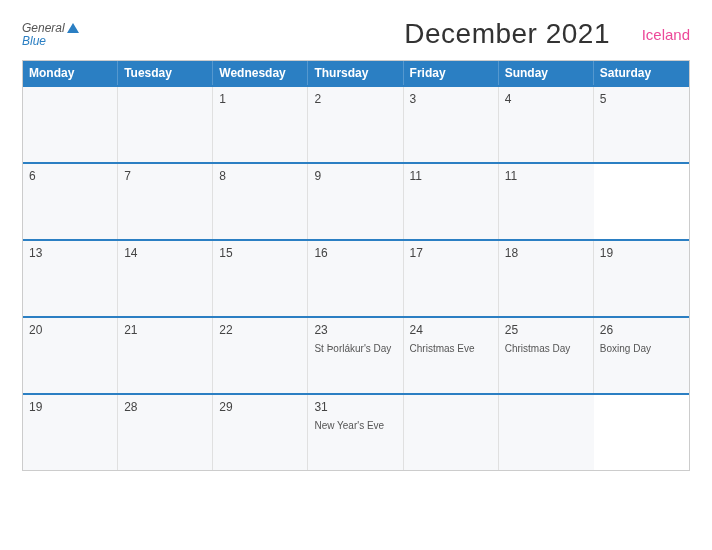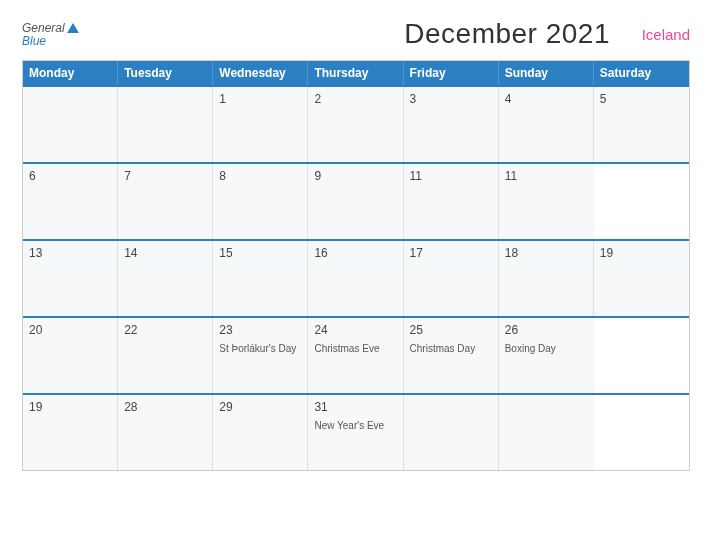--- a/index.html
+++ b/index.html
@@ -170,20 +170,23 @@
           </div>
           <div class="cal-cell">
             <span class="day-num">19</span>
           </div>
         </div>
         <div class="cal-row">
           <div class="cal-cell">
             <span class="day-num">20</span>
           </div>
           <div class="cal-cell">
+            <span class="day-num">21</span>
+          </div>
+          <div class="cal-cell">
             <span class="day-num">22</span>
           </div>
           <div class="cal-cell">
             <span class="day-num">23</span>
             <span class="event">St Þorlákur's Day</span>
           </div>
           <div class="cal-cell">
             <span class="day-num">24</span>
             <span class="event">Christmas Eve</span>
           </div>

